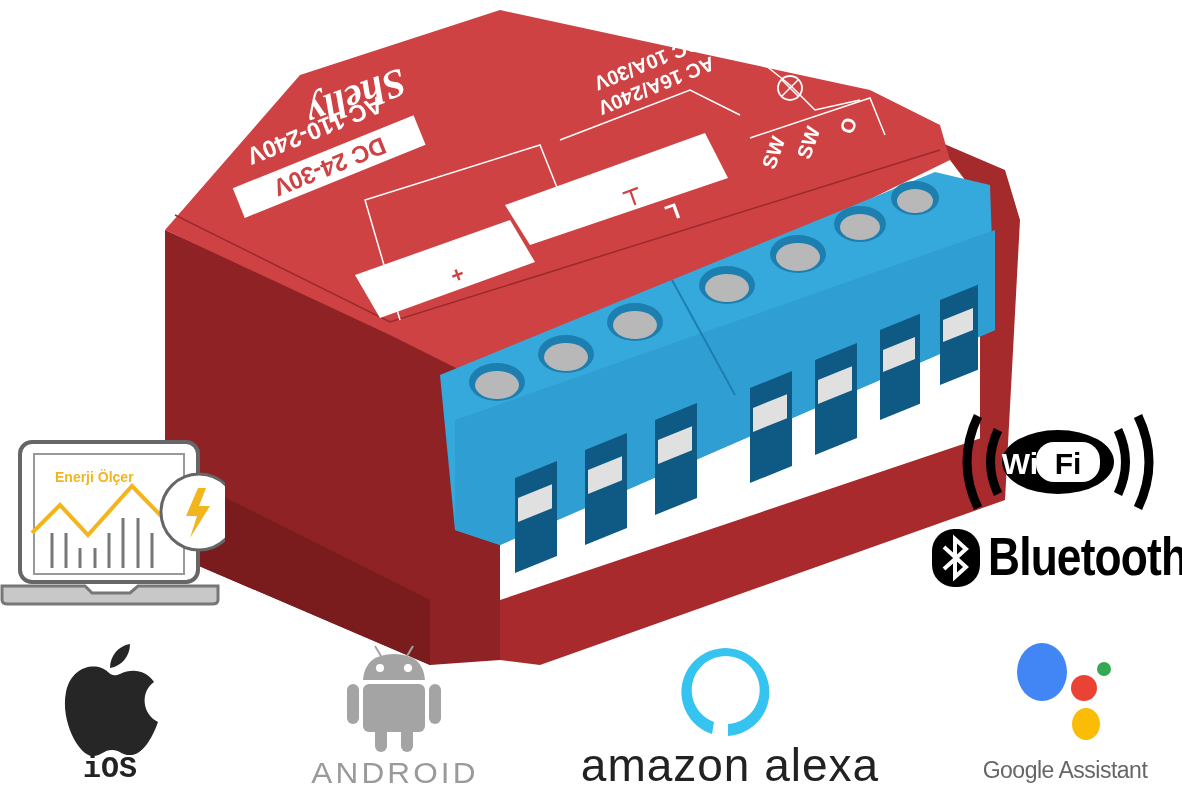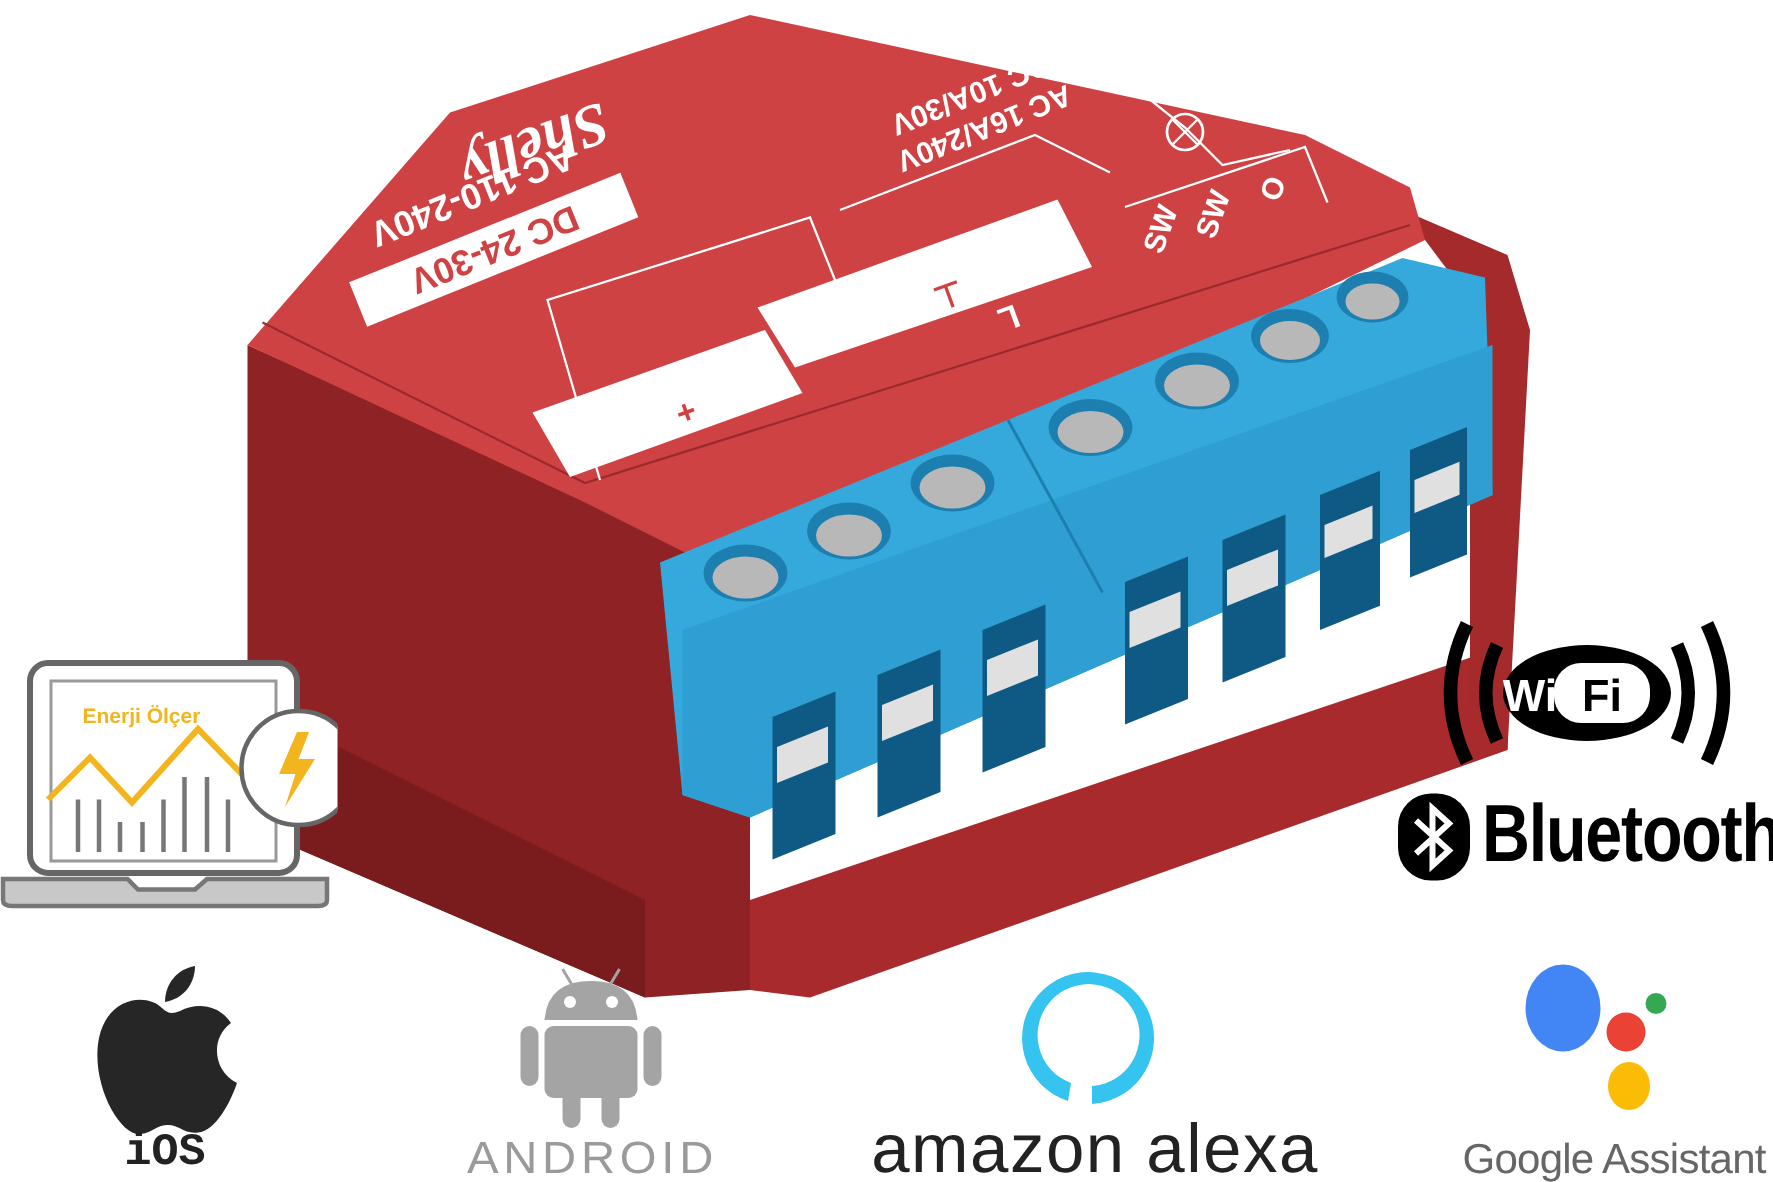--- a/index.html
+++ b/index.html
@@ -3,21 +3,21 @@
 <meta charset="utf-8">
 <style>
   html, body { margin:0; padding:0; background:#ffffff; }
   body { width:1182px; height:788px; position:relative; overflow:hidden; font-family:"Liberation Sans", sans-serif; }
   .abs { position:absolute; }
   #device { left:0; top:0; width:1182px; height:788px; }
   .caption { position:absolute; text-align:center; white-space:nowrap; }
   #ios-label { left:70px; top:752px; width:80px; font-weight:bold; font-size:30px; color:#222;font-family:Liberation Mono, monospace; }
   #android-label { left:310px; top:756px; width:170px; font-size:30px; color:#9a9a9a; letter-spacing:3px; transform:scaleX(1.05); }
   #alexa-label { left:560px; top:738px; width:340px; font-size:46px; color:#222; font-weight:normal; letter-spacing:1px; }
-  #google-label { left:975px; top:757px; width:180px; font-size:28px; color:#666; letter-spacing:-0.5px; }
+  #google-label { left:975px; top:757px; width:180px; font-size:23px; color:#666; letter-spacing:-0.5px; }
   #bt-label { left:988px; top:525px; font-size:54px; font-weight:bold; color:#000; letter-spacing:-1px; transform:scaleX(0.82); transform-origin:left center; }
   #energy-title { left:55px; top:457px; font-size:14px; font-weight:bold; color:#f2b51e;margin-top:12px; }
 </style>
 </head>
 <body>
 
 <svg id="device" class="abs" viewBox="0 0 1182 788">
 
   <polygon points="165,230 390,330 500,330 500,660 430,665 185,560 165,480" fill="#8e2224"></polygon>
   <polygon points="190,480 430,600 430,665 185,560" fill="#7a1c1e"></polygon>

